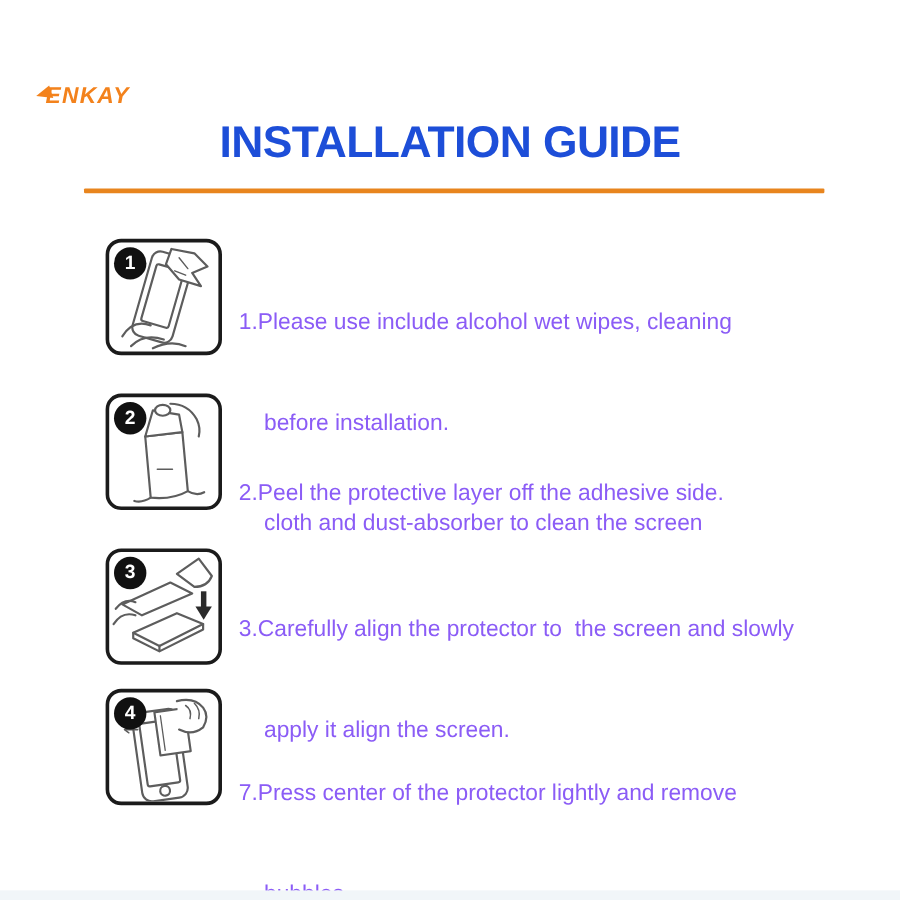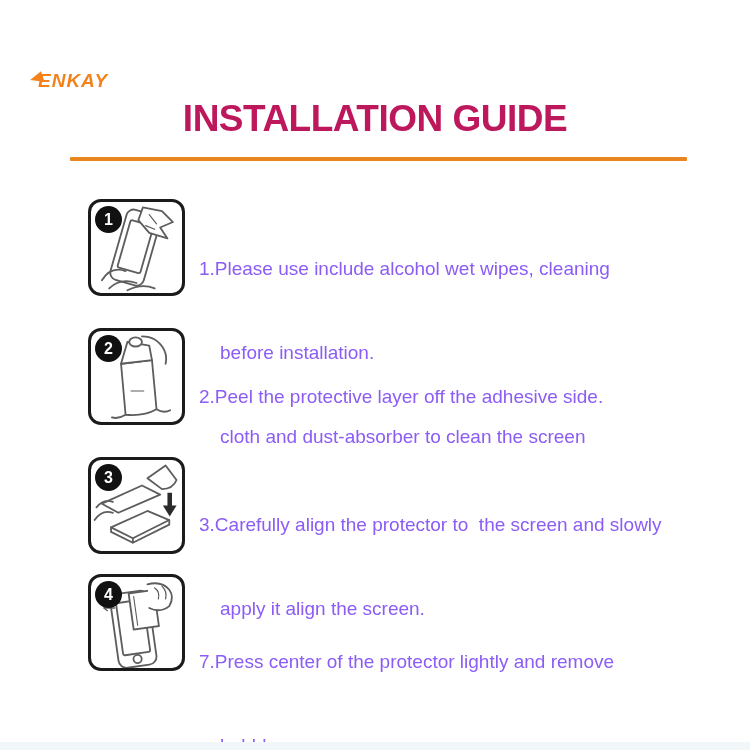--- a/index.html
+++ b/index.html
@@ -13,21 +13,21 @@
     font-size:19px;font-weight:bold;font-style:italic;
     color:#F3821C;letter-spacing:1px;margin-top:40px;
   }
   .logo-flame{
     position:absolute;left:-8px;top:3px;width:0;height:0;
     border-top:5px solid transparent;border-bottom:6px solid transparent;
     border-right:13px solid #F3821C;transform:rotate(-18deg);
   }
   .title{
     position:absolute;left:0;right:0;top:98px;text-align:center;
-    font-size:37px;font-weight:bold;color:#be185d;letter-spacing:-0.5px;
+    font-size:37px;font-weight:bold;color:#1d4ed8;letter-spacing:-0.5px;
   }
   .rule{
     position:absolute;left:70px;top:157px;width:617px;height:4px;
     background:#E8851E;border-radius:1px;
   }
   
   .icon-box{
     position:absolute;left:88px;width:91px;height:91px;background:#fff;
     border:3px solid #1b1b1b;border-radius:13px;
   }
@@ -35,21 +35,21 @@
     position:absolute;left:4px;top:4px;width:27px;height:27px;border-radius:50%;
     background:#111;color:#fff;font-size:16px;font-weight:bold;
     display:flex;align-items:center;justify-content:center;z-index:2;
   }
   .art{position:absolute;left:0;top:0;width:91px;height:91px;}
   .step-text{
     position:absolute;left:199px;font-size:19px;line-height:28px;
     color:#8b5cf6;white-space:pre;
   }
   .step-text .cont{padding-left:21px;}
-  .t1{top:199px}.t2{top:327px}.t3{top:455px}.t4{top:592px}
+  .t1{top:199px}.t2{top:342px}.t3{top:455px}.t4{top:592px}
   .b1{top:199px}.b2{top:328px}.b3{top:457px}.b4{top:574px}
   .footer-strip{
     position:absolute;left:0;bottom:0;width:750px;height:8px;background:#f1f6f9;
   }
 </style>
 </head>
 <body>
 
 <div class="page">
 

